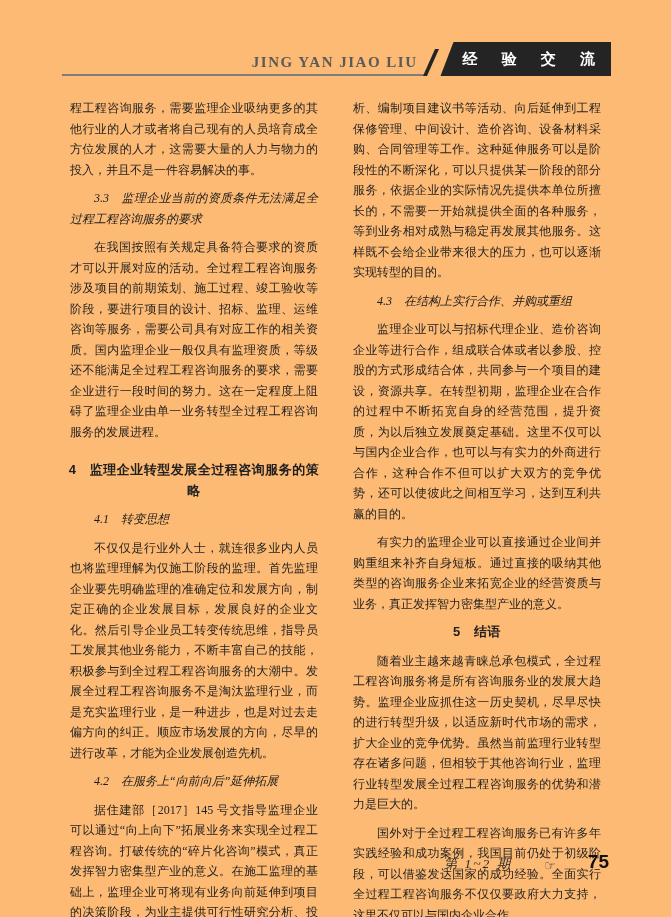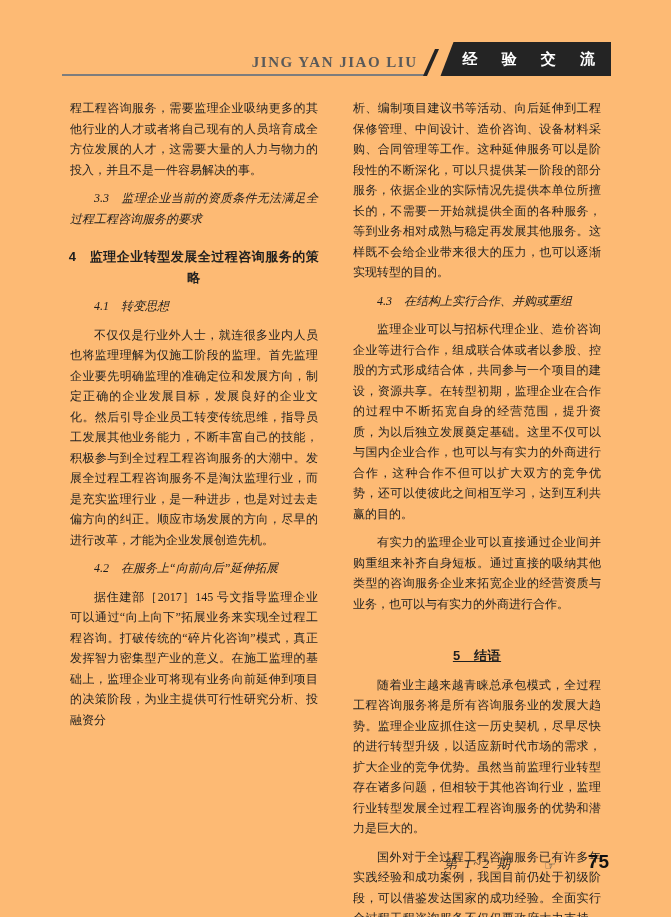--- a/index.html
+++ b/index.html
@@ -88,21 +88,21 @@
     color: #1c1c1c;
   }
   h2.main-heading {          
     font-family: "Liberation Sans", "DejaVu Sans", sans-serif;
     font-weight: bold;
     font-size: 13px;
     letter-spacing: 0.5px;
     margin: 18px 0 7px;
     text-align: center;
   }
-  h2.main-heading.tight { margin: 32px 0 7px; text-decoration: underline; }
+  h2.main-heading.tight { margin: 8px 0 7px; }
 
   
   .page-footer {
     position: absolute;
     right: 62px;
     bottom: 44px;
     display: flex;
     align-items: flex-end;
     gap: 32px;
   }
@@ -135,32 +135,33 @@
     </div>
     <span class="badge-slash"></span>
     <div class="section-badge">经 验 交 流</div>
   </header>
 
   <main class="columns">
 
     <section class="col">
       <p class="body noindent">程工程咨询服务，需要监理企业吸纳更多的其他行业的人才或者将自己现有的人员培育成全方位发展的人才，这需要大量的人力与物力的投入，并且不是一件容易解决的事。</p>
       <h3 class="sub-heading">3.3　监理企业当前的资质条件无法满足全过程工程咨询服务的要求</h3>
+      <p class="body">在我国按照有关规定具备符合要求的资质才可以开展对应的活动。全过程工程咨询服务涉及项目的前期策划、施工过程、竣工验收等阶段，要进行项目的设计、招标、监理、运维咨询等服务，需要公司具有对应工作的相关资质。国内监理企业一般仅具有监理资质，等级还不能满足全过程工程咨询服务的要求，需要企业进行一段时间的努力。这在一定程度上阻碍了监理企业由单一业务转型全过程工程咨询服务的发展进程。</p>
       <h2 class="main-heading">4　监理企业转型发展全过程咨询服务的策略</h2>
       <h3 class="sub-heading">4.1　转变思想</h3>
       <p class="body">不仅仅是行业外人士，就连很多业内人员也将监理理解为仅施工阶段的监理。首先监理企业要先明确监理的准确定位和发展方向，制定正确的企业发展目标，发展良好的企业文化。然后引导企业员工转变传统思维，指导员工发展其他业务能力，不断丰富自己的技能，积极参与到全过程工程咨询服务的大潮中。发展全过程工程咨询服务不是淘汰监理行业，而是充实监理行业，是一种进步，也是对过去走偏方向的纠正。顺应市场发展的方向，尽早的进行改革，才能为企业发展创造先机。</p>
       <h3 class="sub-heading">4.2　在服务上“向前向后”延伸拓展</h3>
       <p class="body">据住建部［2017］145 号文指导监理企业可以通过“向上向下”拓展业务来实现全过程工程咨询。打破传统的“碎片化咨询”模式，真正发挥智力密集型产业的意义。在施工监理的基础上，监理企业可将现有业务向前延伸到项目的决策阶段，为业主提供可行性研究分析、投融资分</p>
     </section>
 
     <section class="col">
       <p class="body noindent">析、编制项目建议书等活动、向后延伸到工程保修管理、中间设计、造价咨询、设备材料采购、合同管理等工作。这种延伸服务可以是阶段性的不断深化，可以只提供某一阶段的部分服务，依据企业的实际情况先提供本单位所擅长的，不需要一开始就提供全面的各种服务，等到业务相对成熟与稳定再发展其他服务。这样既不会给企业带来很大的压力，也可以逐渐实现转型的目的。</p>
       <h3 class="sub-heading">4.3　在结构上实行合作、并购或重组</h3>
       <p class="body">监理企业可以与招标代理企业、造价咨询企业等进行合作，组成联合体或者以参股、控股的方式形成结合体，共同参与一个项目的建设，资源共享。在转型初期，监理企业在合作的过程中不断拓宽自身的经营范围，提升资质，为以后独立发展奠定基础。这里不仅可以与国内企业合作，也可以与有实力的外商进行合作，这种合作不但可以扩大双方的竞争优势，还可以使彼此之间相互学习，达到互利共赢的目的。</p>
-      <p class="body">有实力的监理企业可以直接通过企业间并购重组来补齐自身短板。通过直接的吸纳其他类型的咨询服务企业来拓宽企业的经营资质与业务，也可以与有实力的外商进行合作。</p>
+      <p class="body">有实力的监理企业可以直接通过企业间并购重组来补齐自身短板。通过直接的吸纳其他类型的咨询服务企业来拓宽企业的经营资质与业务，真正发挥智力密集型产业的意义。</p>
       <h2 class="main-heading tight">5　结语</h2>
       <p class="body">随着业主越来越青睐总承包模式，全过程工程咨询服务将是所有咨询服务业的发展大趋势。监理企业应抓住这一历史契机，尽早尽快的进行转型升级，以适应新时代市场的需求，扩大企业的竞争优势。虽然当前监理行业转型存在诸多问题，但相较于其他咨询行业，监理行业转型发展全过程工程咨询服务的优势和潜力是巨大的。</p>
       <p class="body">国外对于全过程工程咨询服务已有许多年实践经验和成功案例，我国目前仍处于初级阶段，可以借鉴发达国家的成功经验。全面实行全过程工程咨询服务不仅仅要政府大力支持，这里不仅可以与国内企业合作。</p>
     </section>
 
   </main>
 
   <footer class="page-footer">
     <span class="issue-label">第 1~2 期</span>
     <span class="hand-icon">☞</span>

